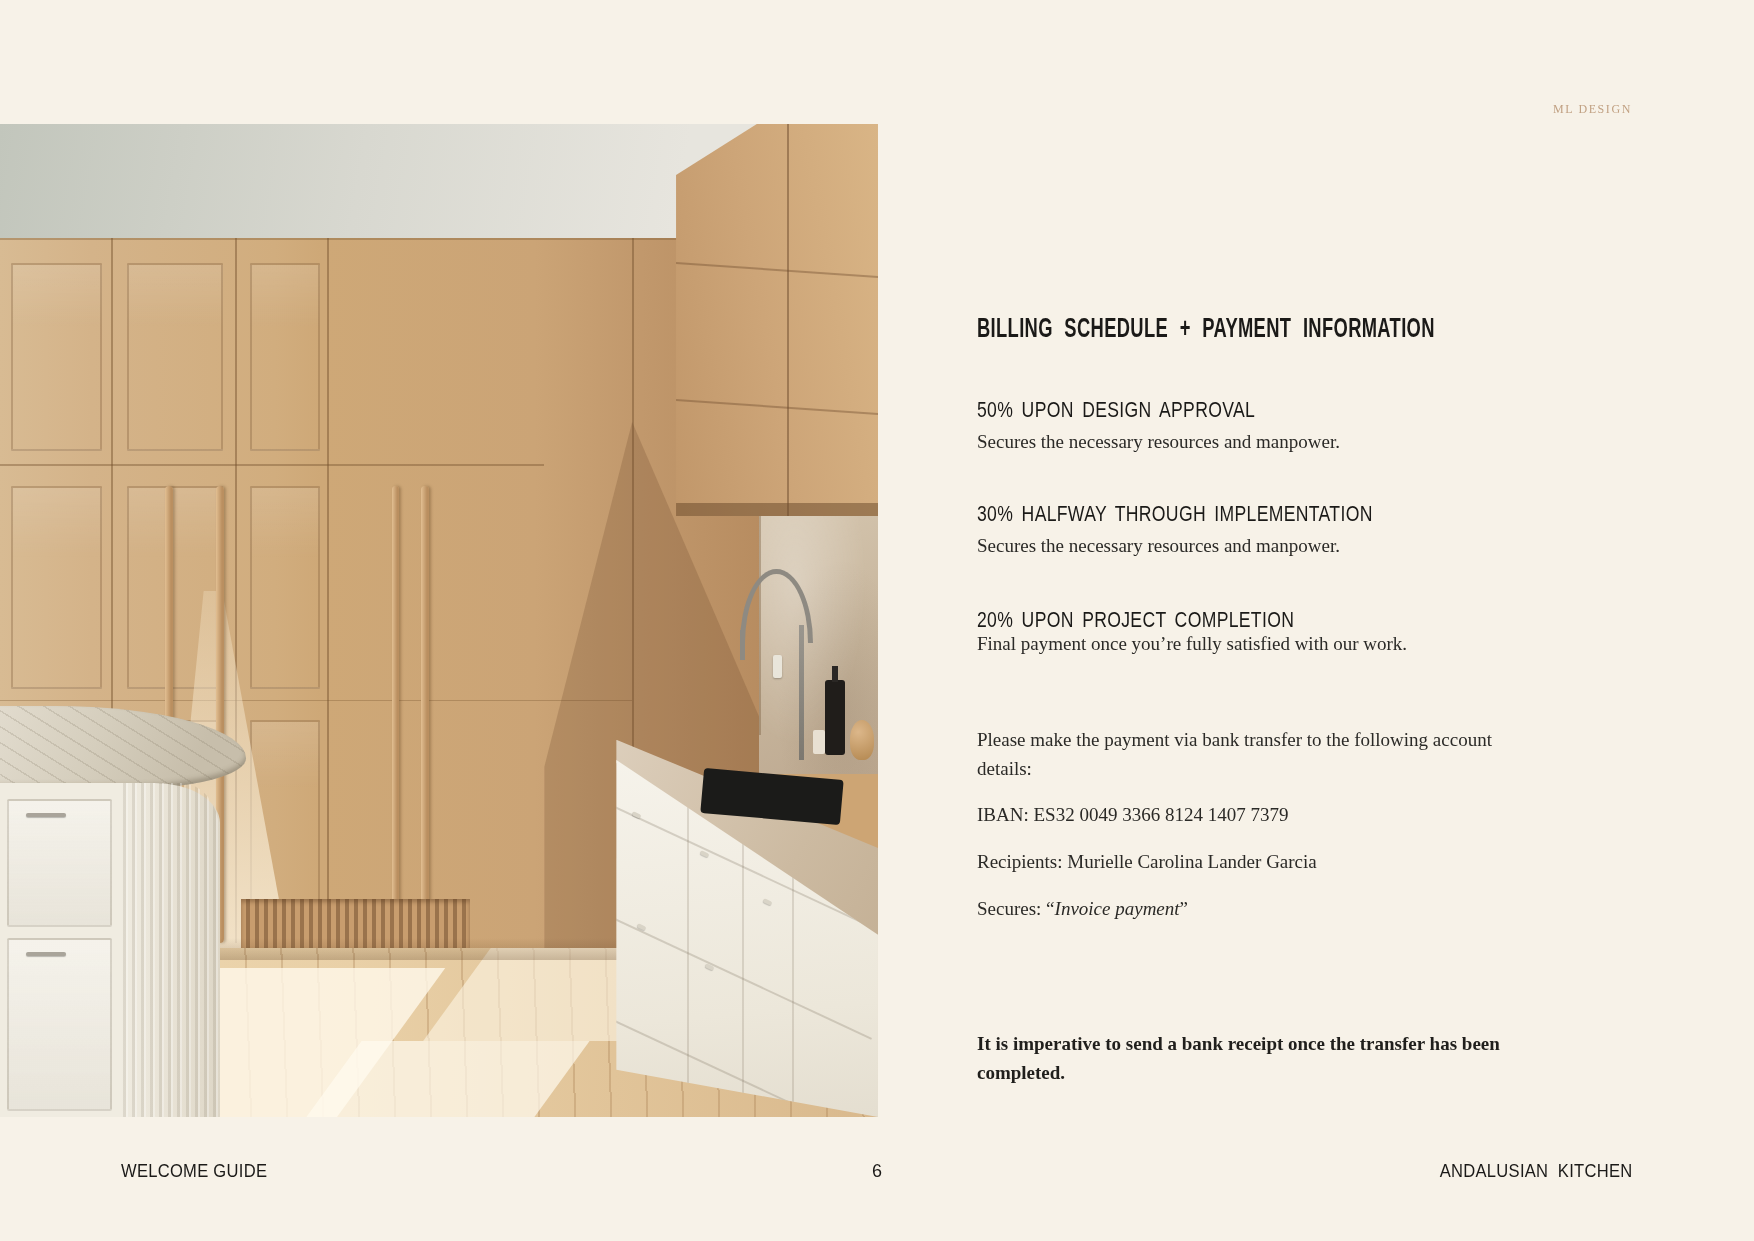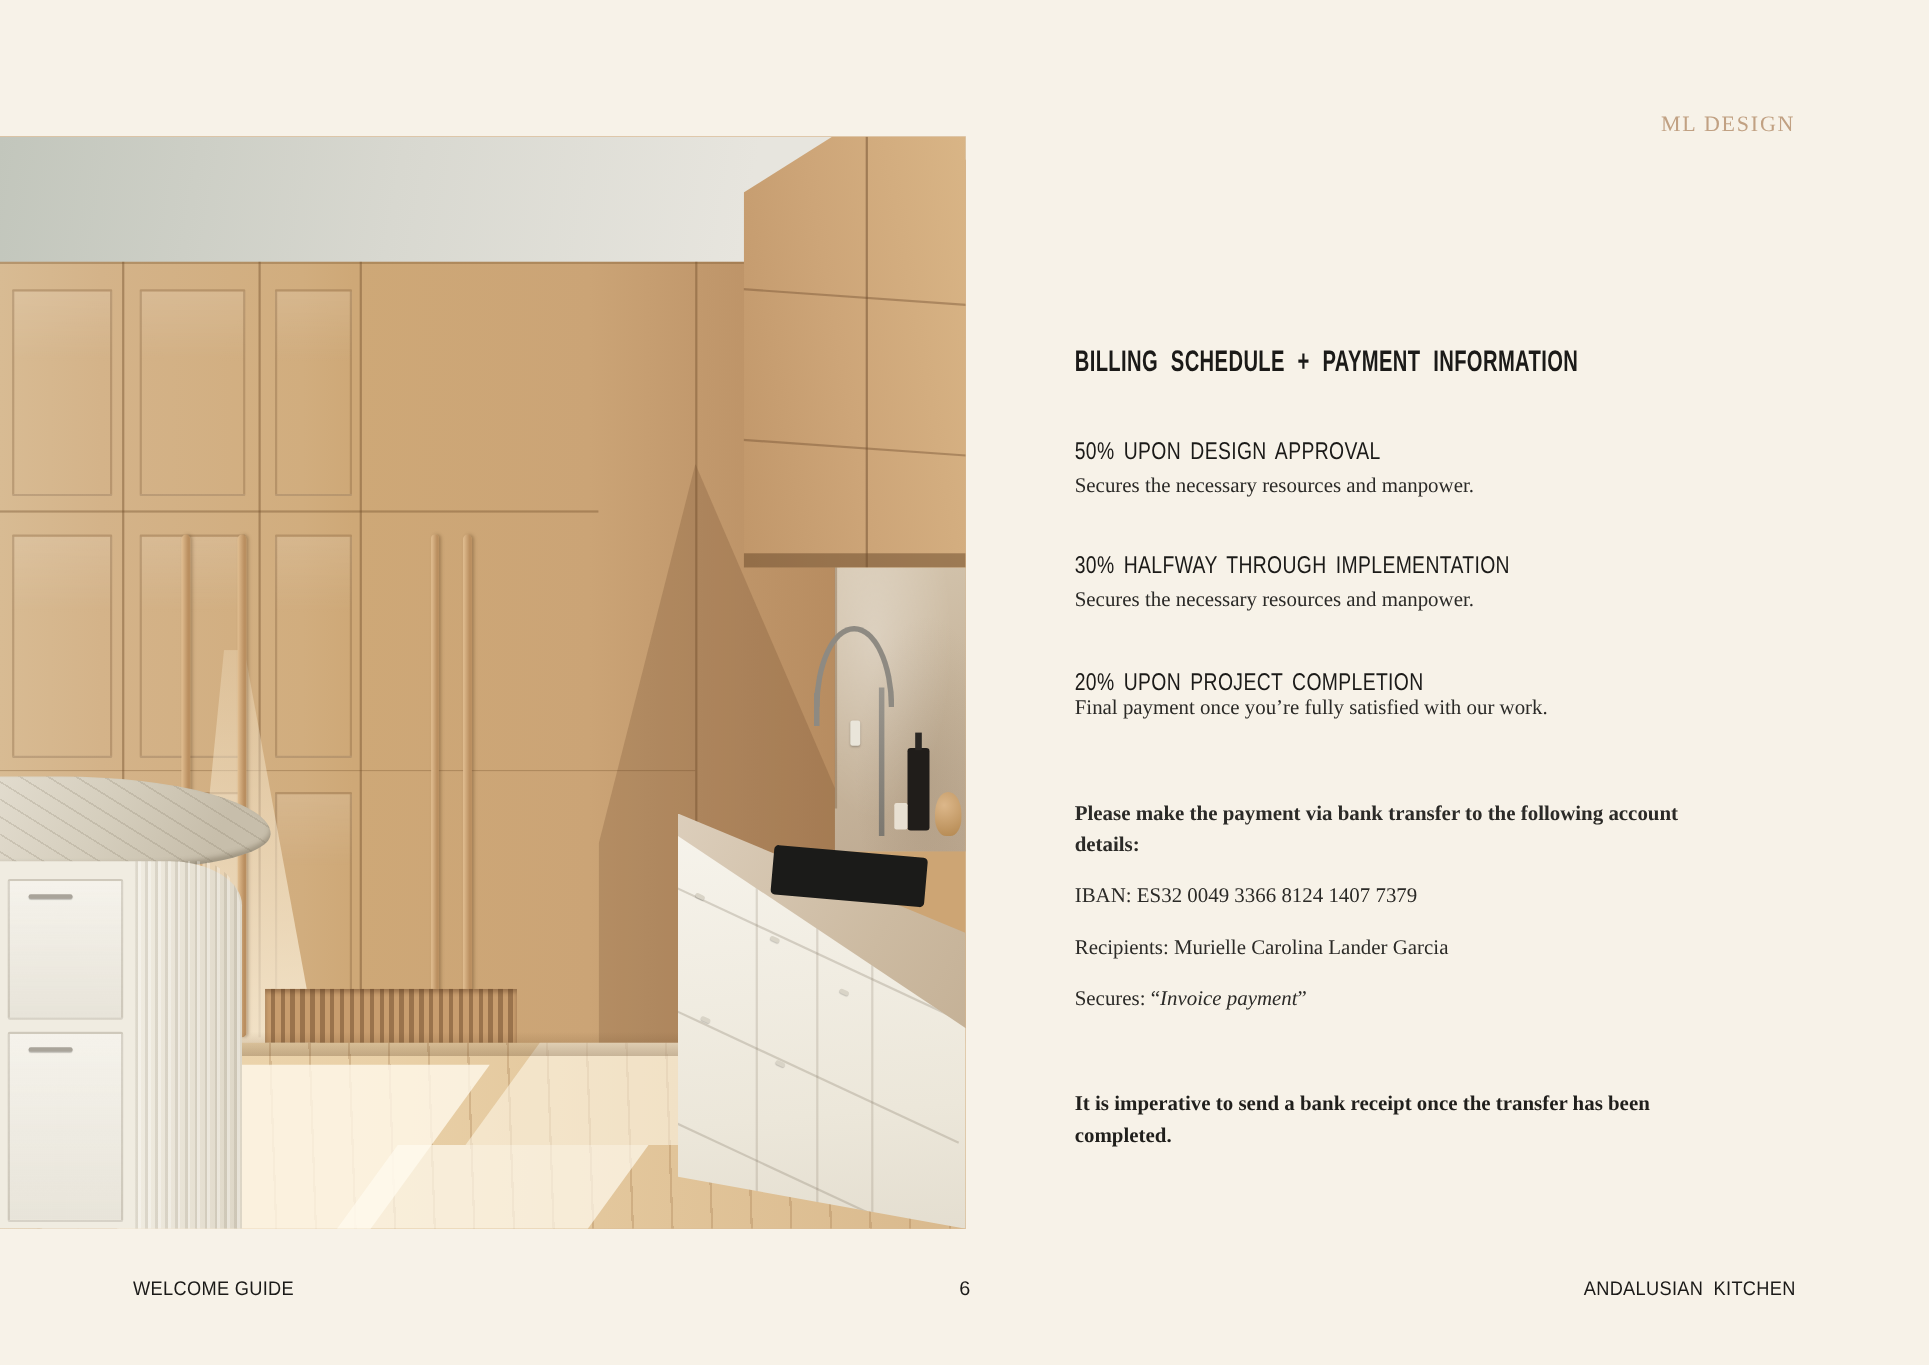--- a/index.html
+++ b/index.html
@@ -2,41 +2,41 @@
 <html><head>
 <meta charset="utf-8">
 <style>
   html,body{margin:0;padding:0;}
   body{width:1754px;height:1241px;position:relative;overflow:hidden;
        background:#f7f2e8;font-family:"Liberation Sans",sans-serif;}
 
   
   .logo{position:absolute;top:102px;right:122px;
         font-family:"Liberation Serif","DejaVu Serif",serif;
-        font-size:20px;letter-spacing:1.6px;color:#c1a183;white-space:nowrap;}
+        font-size:12px;letter-spacing:1.6px;color:#c1a183;white-space:nowrap;}
 
   
   .t-head{position:absolute;left:977px;top:295px;font-size:27px;color:#1b1a18;
           letter-spacing:.5px;word-spacing:9px;white-space:nowrap;
           transform:scaleX(.68);transform-origin:left top;}
   .t-sub{position:absolute;left:977px;font-size:22px;color:#1b1a18;
          letter-spacing:.4px;word-spacing:4px;white-space:nowrap;
          transform:scaleX(.8);transform-origin:left top;}
   .t-serif{position:absolute;left:977px;font-family:"Liberation Serif","DejaVu Serif",serif;
            font-size:19px;color:#2b2a27;white-space:nowrap;}
-  .t-serif.pre{white-space:pre-line;width:600px;line-height:1.5;font-weight:bold;}
+  .t-serif.pre{white-space:pre-line;width:600px;line-height:1.5;}
   .t-serif.note{font-weight:bold;color:#201f1c;}
   #s1t{top:397px} #s1d{top:431px}
   #s2t{top:501px} #s2d{top:535px}
   #s3t{top:607px} #s3d{top:633px}
   #pintro{top:726px}
   #piban{top:804px}
   #precip{top:851px}
   #psubj{top:898px}
-  #pnote{top:990px}
+  #pnote{top:1030px}
   #psubj em{font-style:italic;}
 
   
   .f-left{position:absolute;top:1161px;left:121px;font-size:18px;color:#1b1a18;
           letter-spacing:.3px;white-space:nowrap;transform:scaleX(.92);transform-origin:left top;}
   .f-center{position:absolute;top:1161px;left:0;width:1754px;text-align:center;
             font-size:18px;color:#1b1a18;}
   .f-right{position:absolute;top:1161px;right:122px;font-size:18px;color:#1b1a18;
            letter-spacing:.3px;word-spacing:5px;white-space:nowrap;
            transform:scaleX(.92);transform-origin:right top;}

